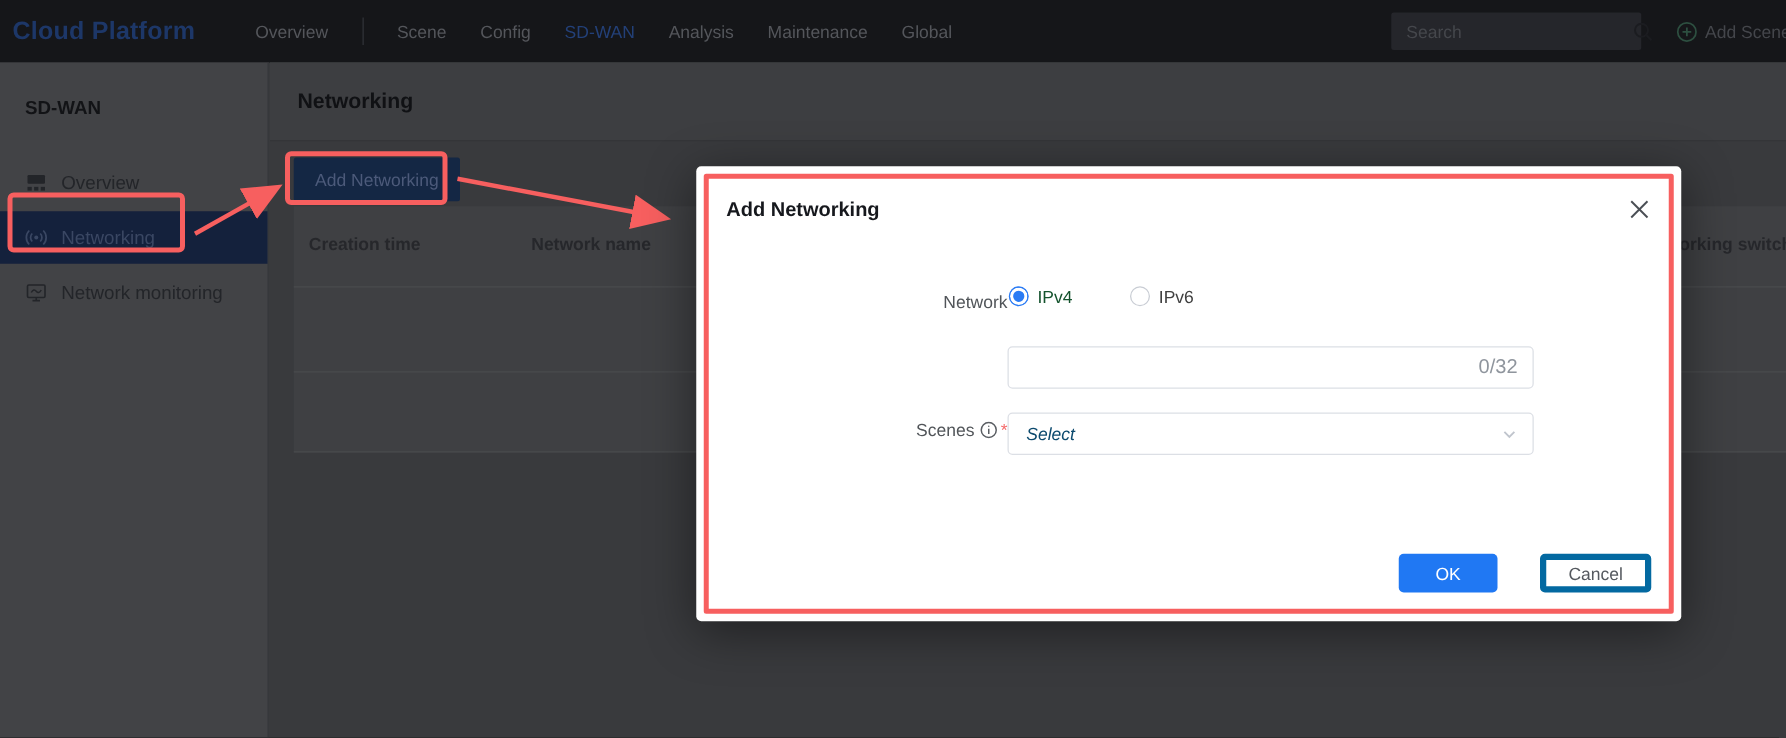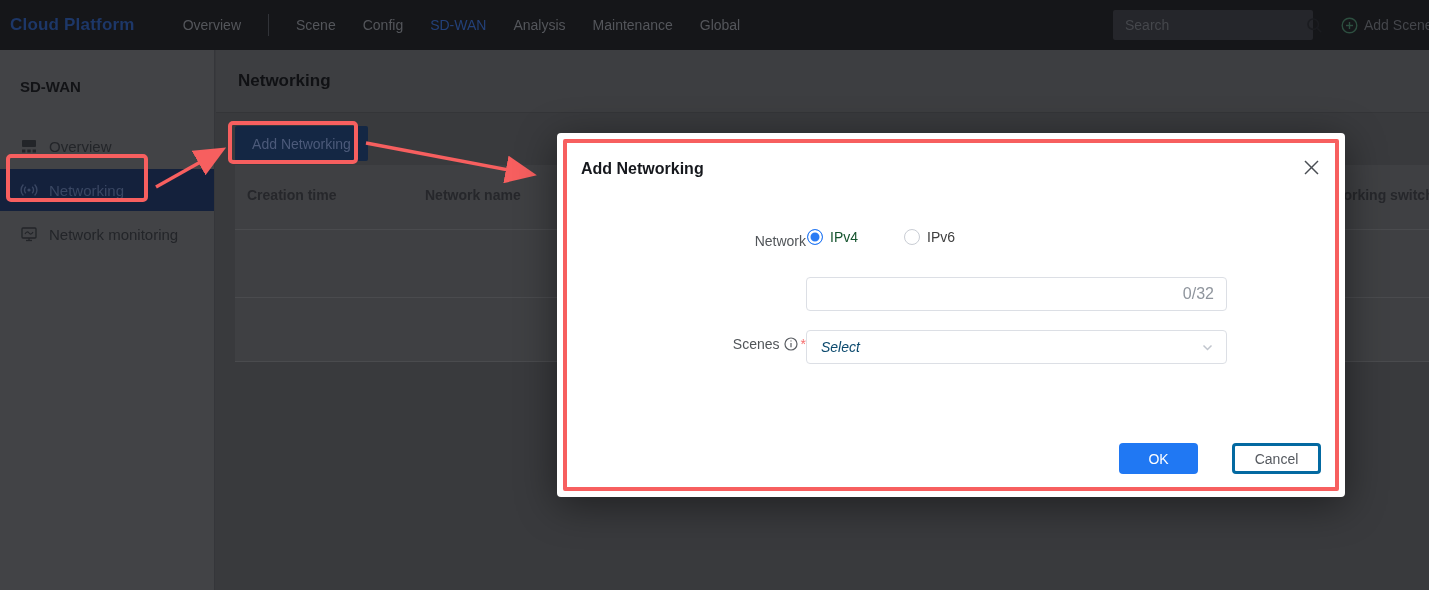--- a/index.html
+++ b/index.html
@@ -9,21 +9,21 @@
     position:relative; width:1429px; height:590px; overflow:hidden;
     background:#393a3d;
   }
 
   
   .navbar {
     position:absolute; left:0; top:0; width:1429px; height:50px;
     background:#151619; display:flex; align-items:center;
   }
   .brand {
-    font-size:17px; font-weight:bold; color:#1d3768;
+    font-size:20px; font-weight:bold; color:#1d3768;
     margin-left:10px; letter-spacing:.2px;
   }
   .nav-items { display:flex; align-items:center; margin-left:48px; }
   .nav-item {
     font-size:14px; color:#54565b; margin-right:27px; cursor:pointer; white-space:nowrap;
   }
   .nav-item.active { color:#234078; }
   .nav-divider { width:1px; height:22px; background:#313338; margin:0 27px 0 0; }
   .search-box {
     position:absolute; left:1113px; top:10px; width:200px; height:30px;
@@ -158,21 +158,21 @@
   }
   .select-placeholder { flex:1; font-size:14px; color:#0c4a6e; padding-left:14px;font-style:italic; }
   .select-chevron { color:#c0c5cd; padding-right:12px; display:flex; }
   .btn-ok {
     position:absolute; left:562px; top:310px; width:79px; height:31px;
     background:#2078f3; color:#fff; font-size:14px; border:none; border-radius:4px;
     cursor:pointer; font-family:inherit;
   }
   .btn-cancel {
     position:absolute; left:675px; top:310px; width:89px; height:31px;
-    background:#fff; color:#55595f; font-size:14px; border:3px solid #0369a1;
+    background:#fff; color:#55595f; font-size:14px; border:5px solid #0369a1;
     border-radius:4px; cursor:pointer; font-family:inherit;
   }
 </style>
 </head>
 <body>
 
 <div id="stage">
 
   <div class="navbar">
     <div class="brand">Cloud Platform</div>

